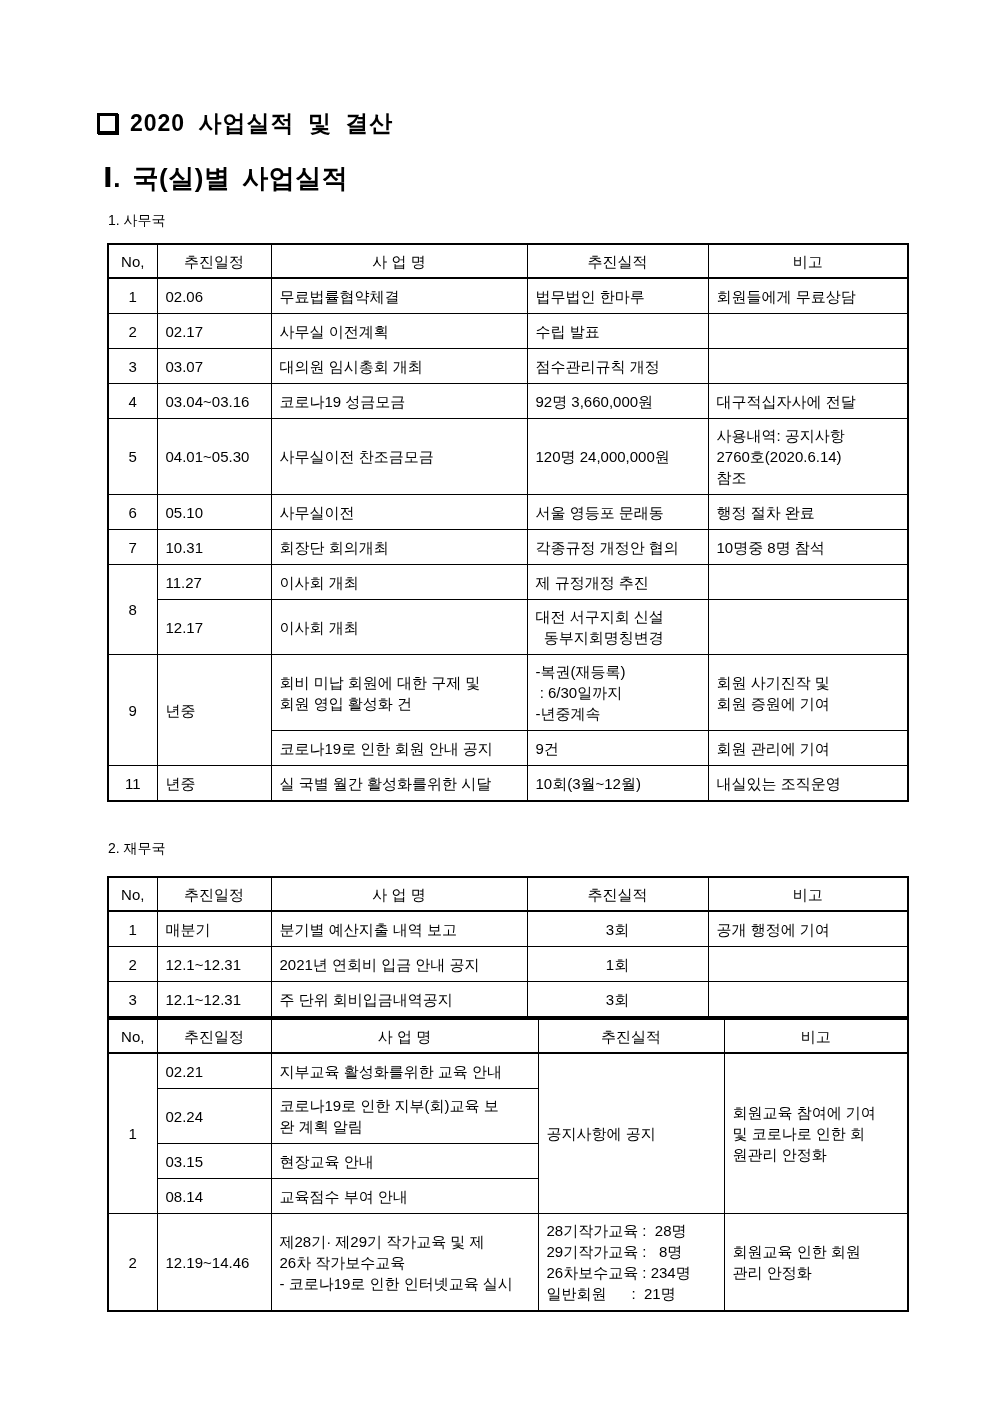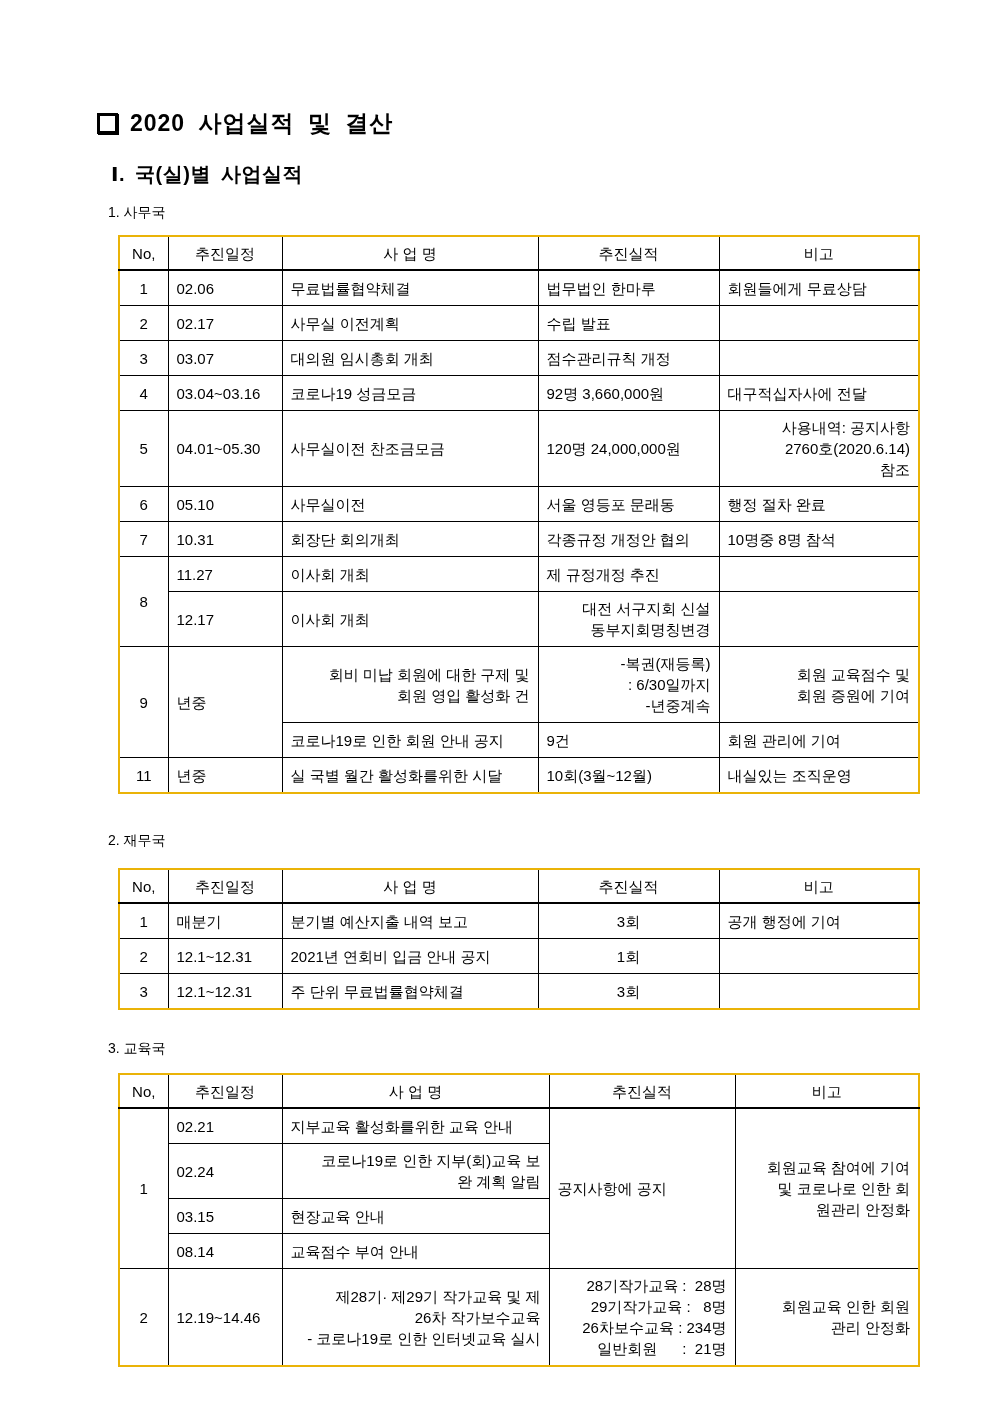--- a/index.html
+++ b/index.html
@@ -11,49 +11,49 @@
   .page { padding: 108px 90px 8px 95px; box-sizing: border-box; }
 
   .title-row { display:flex; align-items:center; gap:12px; margin: 0 0 0 2px; }
   .checkbox {
     display:inline-block; width:15px; height:15px;
     border:3px solid #000; box-sizing:content-box;
     box-shadow: 1px 1px 0 #000;
   }
   .title-text { font-size:23px; font-weight:bold; letter-spacing:1px; word-spacing:6px; }
 
-  .h-sec { font-size:20px; font-weight:bold; margin: 22px 0 0 16px; letter-spacing:0.5px; word-spacing:4px; }
+  .h-sec { font-size:26px; font-weight:bold; margin: 22px 0 0 8px; letter-spacing:0.5px; word-spacing:4px; }
   .h-sub { font-size:14px; font-weight:normal; margin: 0 0 0 13px; }
   .h-sub1 { margin-top: 16px; margin-bottom: 13px; }
   .h-sub2 { margin-top: 38px; margin-bottom: 18px; }
   .h-sub3 { margin-top: 30px; margin-bottom: 15px; }
 
   table.doc-table {
     border-collapse: collapse; table-layout: fixed;
-    width: 800px; margin-left: 23px;
-    border: 2px solid #eab308;
+    width: 800px; margin-left: 12px;
+    border: 2px solid #000000;
   }
   .doc-table th, .doc-table td {
     border: 1px solid #000;
     padding: 6px 8px;
     font-size: 15px;
     line-height: 21px;
     vertical-align: middle;
     overflow: hidden;
   }
   .doc-table thead th {
     text-align: center;
     font-weight: normal;
     border-bottom: 2px solid #000;
     height: 22px;
     padding: 5px 4px;
   }
   .doc-table td { text-align: left; height: 22px; }
   .doc-table td.center { text-align: center; }
-  .doc-table td.pre { white-space: pre-wrap; text-align: right; }
+  .doc-table td.pre { white-space: pre-wrap; }
 
   
   .t12 col.c-no { width: 49px; }
   .t12 col.c-date { width: 114px; }
   .t12 col.c-name { width: 256px; }
   .t12 col.c-result { width: 181px; }
   .t12 col.c-note { width: 200px; }
   
   .t3 col.c-no { width: 49px; }
   .t3 col.c-date { width: 114px; }
@@ -158,21 +158,21 @@
           <td></td>
         </tr>
         <tr>
           <td rowspan="2" class="center">9</td>
           <td rowspan="2">년중</td>
           <td class="pre">회비 미납 회원에 대한 구제 및
 회원 영입 활성화 건</td>
           <td class="pre">-복권(재등록)
  : 6/30일까지
 -년중계속</td>
-          <td class="pre">회원 교육점수 및
+          <td class="pre">회원 사기진작 및
 회원 증원에 기여</td>
         </tr>
         <tr>
           <td>코로나19로 인한 회원 안내 공지</td>
           <td>9건</td>
           <td>회원 관리에 기여</td>
         </tr>
         <tr>
           <td class="center">11</td>
           <td>년중</td>
@@ -212,28 +212,27 @@
         <tr>
           <td class="center">2</td>
           <td>12.1~12.31</td>
           <td>2021년 연회비 입금 안내 공지</td>
           <td class="center">1회</td>
           <td></td>
         </tr>
         <tr>
           <td class="center">3</td>
           <td>12.1~12.31</td>
-          <td>주 단위 무료법률협약체결</td>
+          <td>주 단위 회비입금내역공지</td>
           <td class="center">3회</td>
           <td></td>
         </tr>
       </tbody>
   </table>
 
-  <div class="h-sub h-sub3">3. 교육국</div>
   <table class="doc-table t3">
     <colgroup>
       <col class="c-no">
         <col class="c-date">
         <col class="c-name">
         <col class="c-result">
         <col class="c-note">
     </colgroup>
     <thead>
         <tr>

